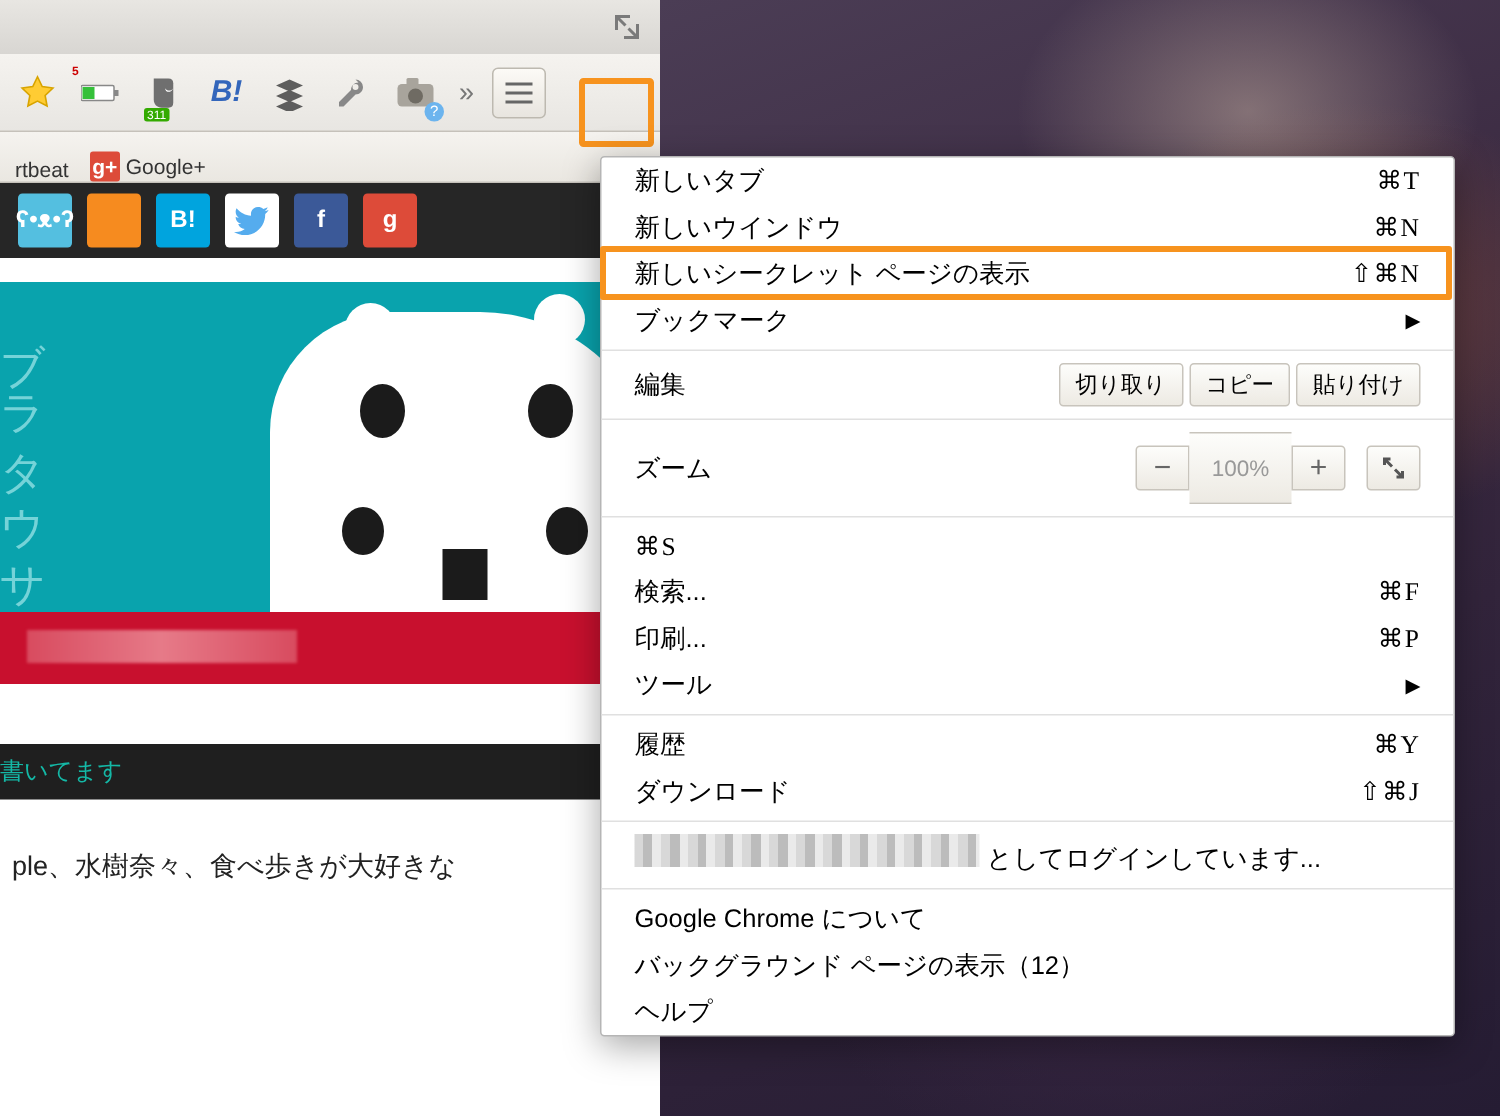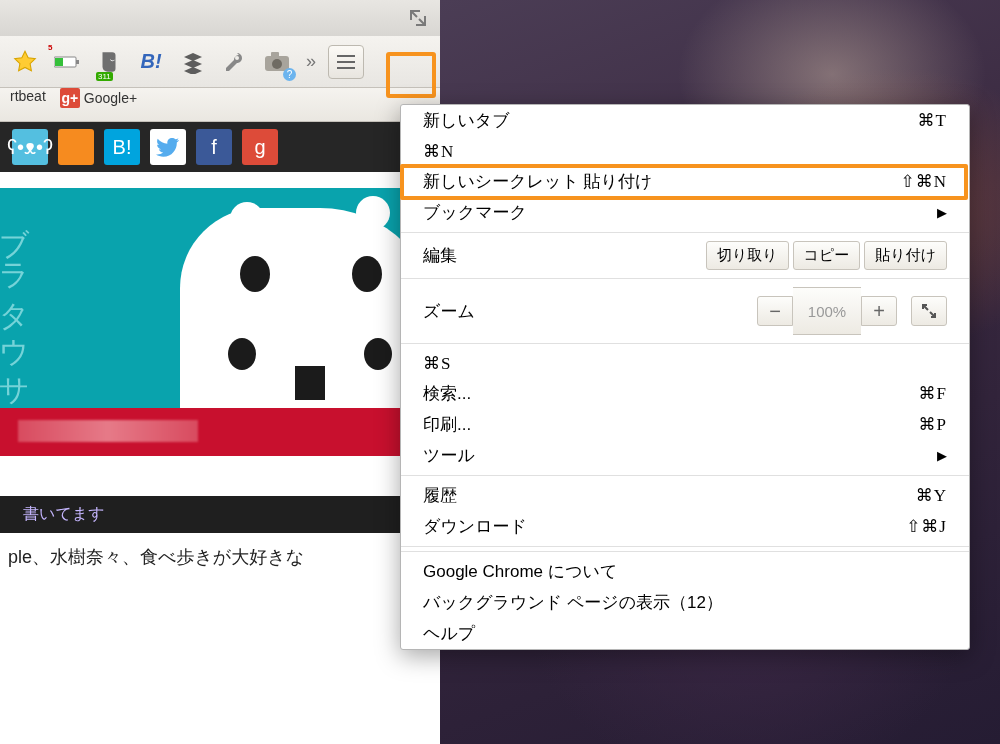--- a/index.html
+++ b/index.html
@@ -54,52 +54,52 @@
   background:linear-gradient(#fcfaF6,#e8e5df);
   display:flex; flex-direction:column; align-items:center; justify-content:center; gap:4px;
 }
 .hamburger span{width:18px;height:2px;background:#666;display:block}
 .hamburger-highlight{
   position:absolute; top:52px; left:386px; width:50px; height:46px;
   border:4px solid #f7931e; border-radius:3px; z-index:5;
 }
 .bookmark-bar {
   height:34px; background:linear-gradient(#f5f3ef,#eae7e1);
-  display:flex; align-items:flex-start; gap:14px; padding:0 10px;
+  display:flex; align-items:flex-end; gap:14px; padding:0 10px;
   border-bottom:1px solid #c5c1ba;
 }
 .bm-item{display:flex;align-items:center;gap:4px;font-size:14px;color:#333}
 .gplus{width:20px;height:20px;background:#dd4b39;color:#fff;font-size:14px;font-weight:bold;display:flex;align-items:center;justify-content:center;border-radius:2px}
 .page {
   background:#fff; height:calc(744px - 36px - 52px - 34px);
   overflow:hidden;
 }
 .share-bar{
   height:50px; background:#262626; display:flex; align-items:center; gap:10px; padding:0 12px;
 }
-.sq{width:36px;height:36px;border-radius:3px;display:flex;align-items:center;justify-content:center;color:#fff;font-size:20px;font-weight:normal}
+.sq{width:36px;height:36px;border-radius:3px;display:flex;align-items:center;justify-content:center;color:#fff;font-size:16px;font-weight:bold}
 .hero{height:220px;background:#09a3ad;margin:16px 0 0;position:relative;overflow:hidden}
 .hero-text{position:absolute;left:-8px;top:16px;color:#75d3d8;font-size:30px;line-height:44px;writing-mode:vertical-rl;letter-spacing:4px}
 .bear{
   position:absolute;right:0;top:20px;width:260px;height:260px;background:#fff;
   border-top-left-radius:80px;border-top-right-radius:120px;
 }
 .bear .ear{position:absolute;width:34px;height:34px;background:#fff;border-radius:50%}
 .bear .ear.l{top:-6px;left:50px}.bear .ear.r{top:-12px;right:50px}
 .bear .eye{position:absolute;width:30px;height:36px;background:#1b1b1b;border-radius:50%}
 .bear .eye.l{top:48px;left:60px}.bear .eye.r{top:48px;right:58px}
 .bear .cheek{position:absolute;width:28px;height:32px;background:#1b1b1b;border-radius:50%}
 .bear .cheek.l{top:130px;left:48px}.bear .cheek.r{top:130px;right:48px}
 .bear .mouth{position:absolute;top:158px;left:50%;transform:translateX(-50%);width:30px;height:34px;background:#1b1b1b}
 .tabs{margin-top:40px;height:50px;background:#1f1f1f;display:flex}
 .tab{flex:1;display:flex;align-items:center;justify-content:center;color:#e8e8e8;font-size:18px}
 .red-band{height:48px;background:#c8102e;position:relative}
 .blur-strip{position:absolute;left:18px;top:12px;width:180px;height:22px;background:linear-gradient(90deg,#d84b5f,#e67a88,#d84b5f);filter:blur(1px)}
 .writes{margin-top:28px;padding:12px 0;color:#333;display:flex;align-items:center}
-.writes-head{background:#1f1f1f;color:#c4b5fd;padding:8px 23px;font-size:16px;width:100%;margin-bottom:12px;display:block}
+.writes-head{background:#1f1f1f;color:#14b8a6;padding:8px 0;font-size:16px;width:100%;margin-bottom:32px;display:block}
 .writes-body{font-size:18px;color:#222;padding:0 8px}
 
 
 .menu {
   position:absolute; left:400px; top:104px; width:570px;
   background:#fff; border:1px solid #b5b5b5; border-radius:3px;
   box-shadow:0 6px 24px rgba(0,0,0,.35);
   z-index:10; font-size:17px; color:#000;
 }
 .menu-row{
@@ -259,24 +259,25 @@
 </div>
 
 <div class="hamburger-highlight"></div>
 
 <div class="menu">
   <div class="menu-row">
     <span>新しいタブ</span>
     <span class="sc">⌘T</span>
   </div>
   <div class="menu-row">
+    <span>新しいウインドウ</span>
     <span class="sc">⌘N</span>
   </div>
   <div class="menu-row">
-    <span>新しいシークレット 貼り付け</span>
+    <span>新しいシークレット ページの表示</span>
     <span class="sc">⇧⌘N</span>
   </div>
   <div class="menu-row">
     <span>ブックマーク</span>
     <span class="tri">▶</span>
   </div>
   <hr>
   <div class="menu-row">
     <span>編集</span>
     <div class="edit-btns">
@@ -318,20 +319,23 @@
   <hr>
   <div class="menu-row">
     <span>履歴</span>
     <span class="sc">⌘Y</span>
   </div>
   <div class="menu-row">
     <span>ダウンロード</span>
     <span class="sc">⇧⌘J</span>
   </div>
   <hr>
+  <div class="menu-row">
+    <span><span class="pixelate"></span><span> としてログインしています...</span></span>
+  </div>
   <hr>
   <div class="menu-row">
     <span>Google Chrome について</span>
   </div>
   <div class="menu-row">
     <span>バックグラウンド ページの表示（12）</span>
   </div>
   <div class="menu-row">
     <span>ヘルプ</span>
   </div>

